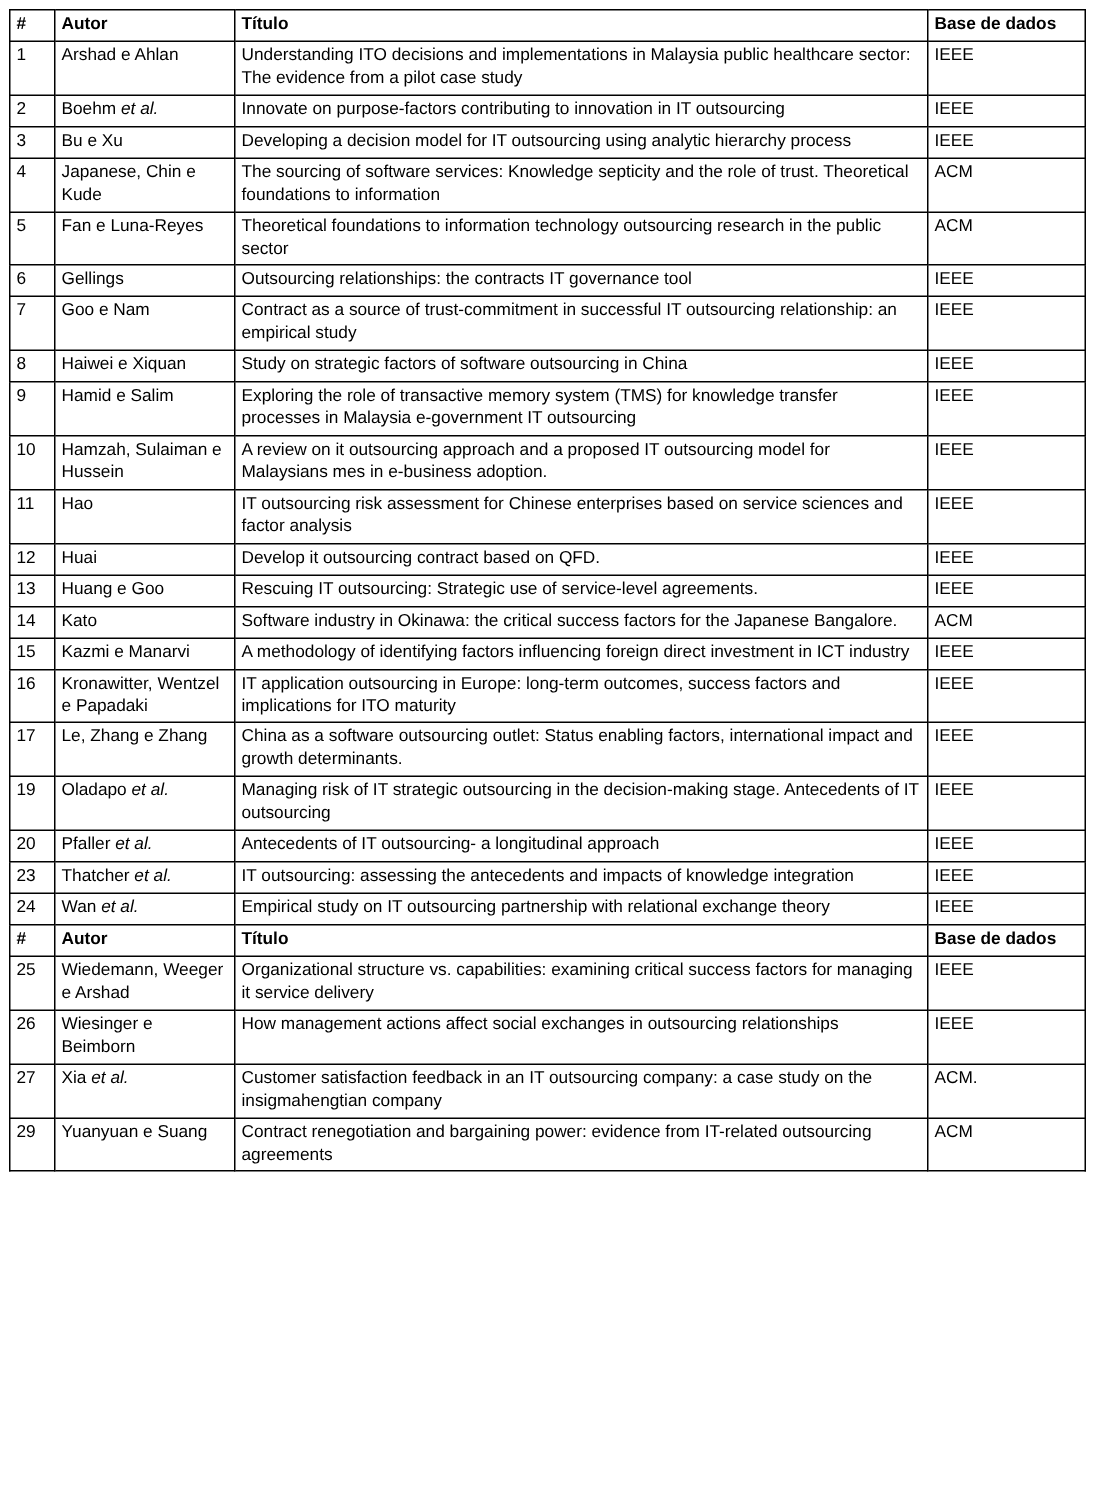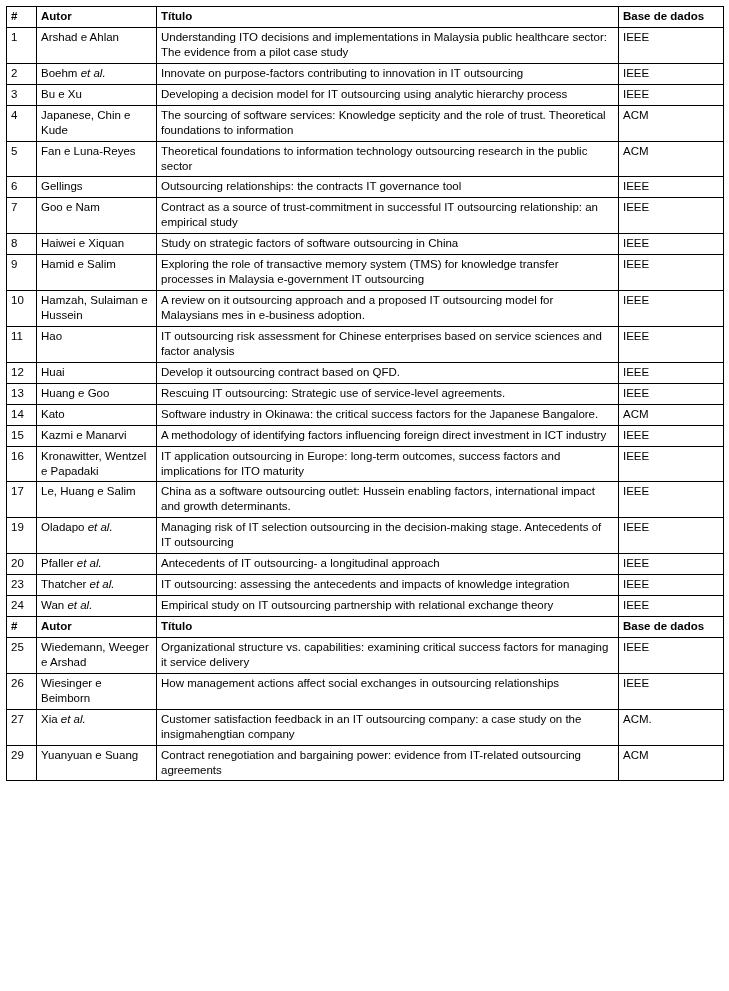--- a/index.html
+++ b/index.html
@@ -148,28 +148,28 @@
           <td>IEEE</td>
         </tr>
         <tr>
           <td>16</td>
           <td>Kronawitter, Wentzel e Papadaki</td>
           <td>IT application outsourcing in Europe: long-term outcomes, success factors and implications for ITO maturity</td>
           <td>IEEE</td>
         </tr>
         <tr>
           <td>17</td>
-          <td>Le, Huang e Salim</td>
-          <td>China as a software outsourcing outlet: Hussein enabling factors, international impact and growth determinants.</td>
+          <td>Le, Zhang e Zhang</td>
+          <td>China as a software outsourcing outlet: Status enabling factors, international impact and growth determinants.</td>
           <td>IEEE</td>
         </tr>
         <tr>
           <td>19</td>
           <td>Oladapo <i>et al.</i></td>
-          <td>Managing risk of IT selection outsourcing in the decision-making stage. Antecedents of IT outsourcing</td>
+          <td>Managing risk of IT strategic outsourcing in the decision-making stage. Antecedents of IT outsourcing</td>
           <td>IEEE</td>
         </tr>
         <tr>
           <td>20</td>
           <td>Pfaller <i>et al.</i></td>
           <td>Antecedents of IT outsourcing- a longitudinal approach</td>
           <td>IEEE</td>
         </tr>
         <tr>
           <td>23</td>

